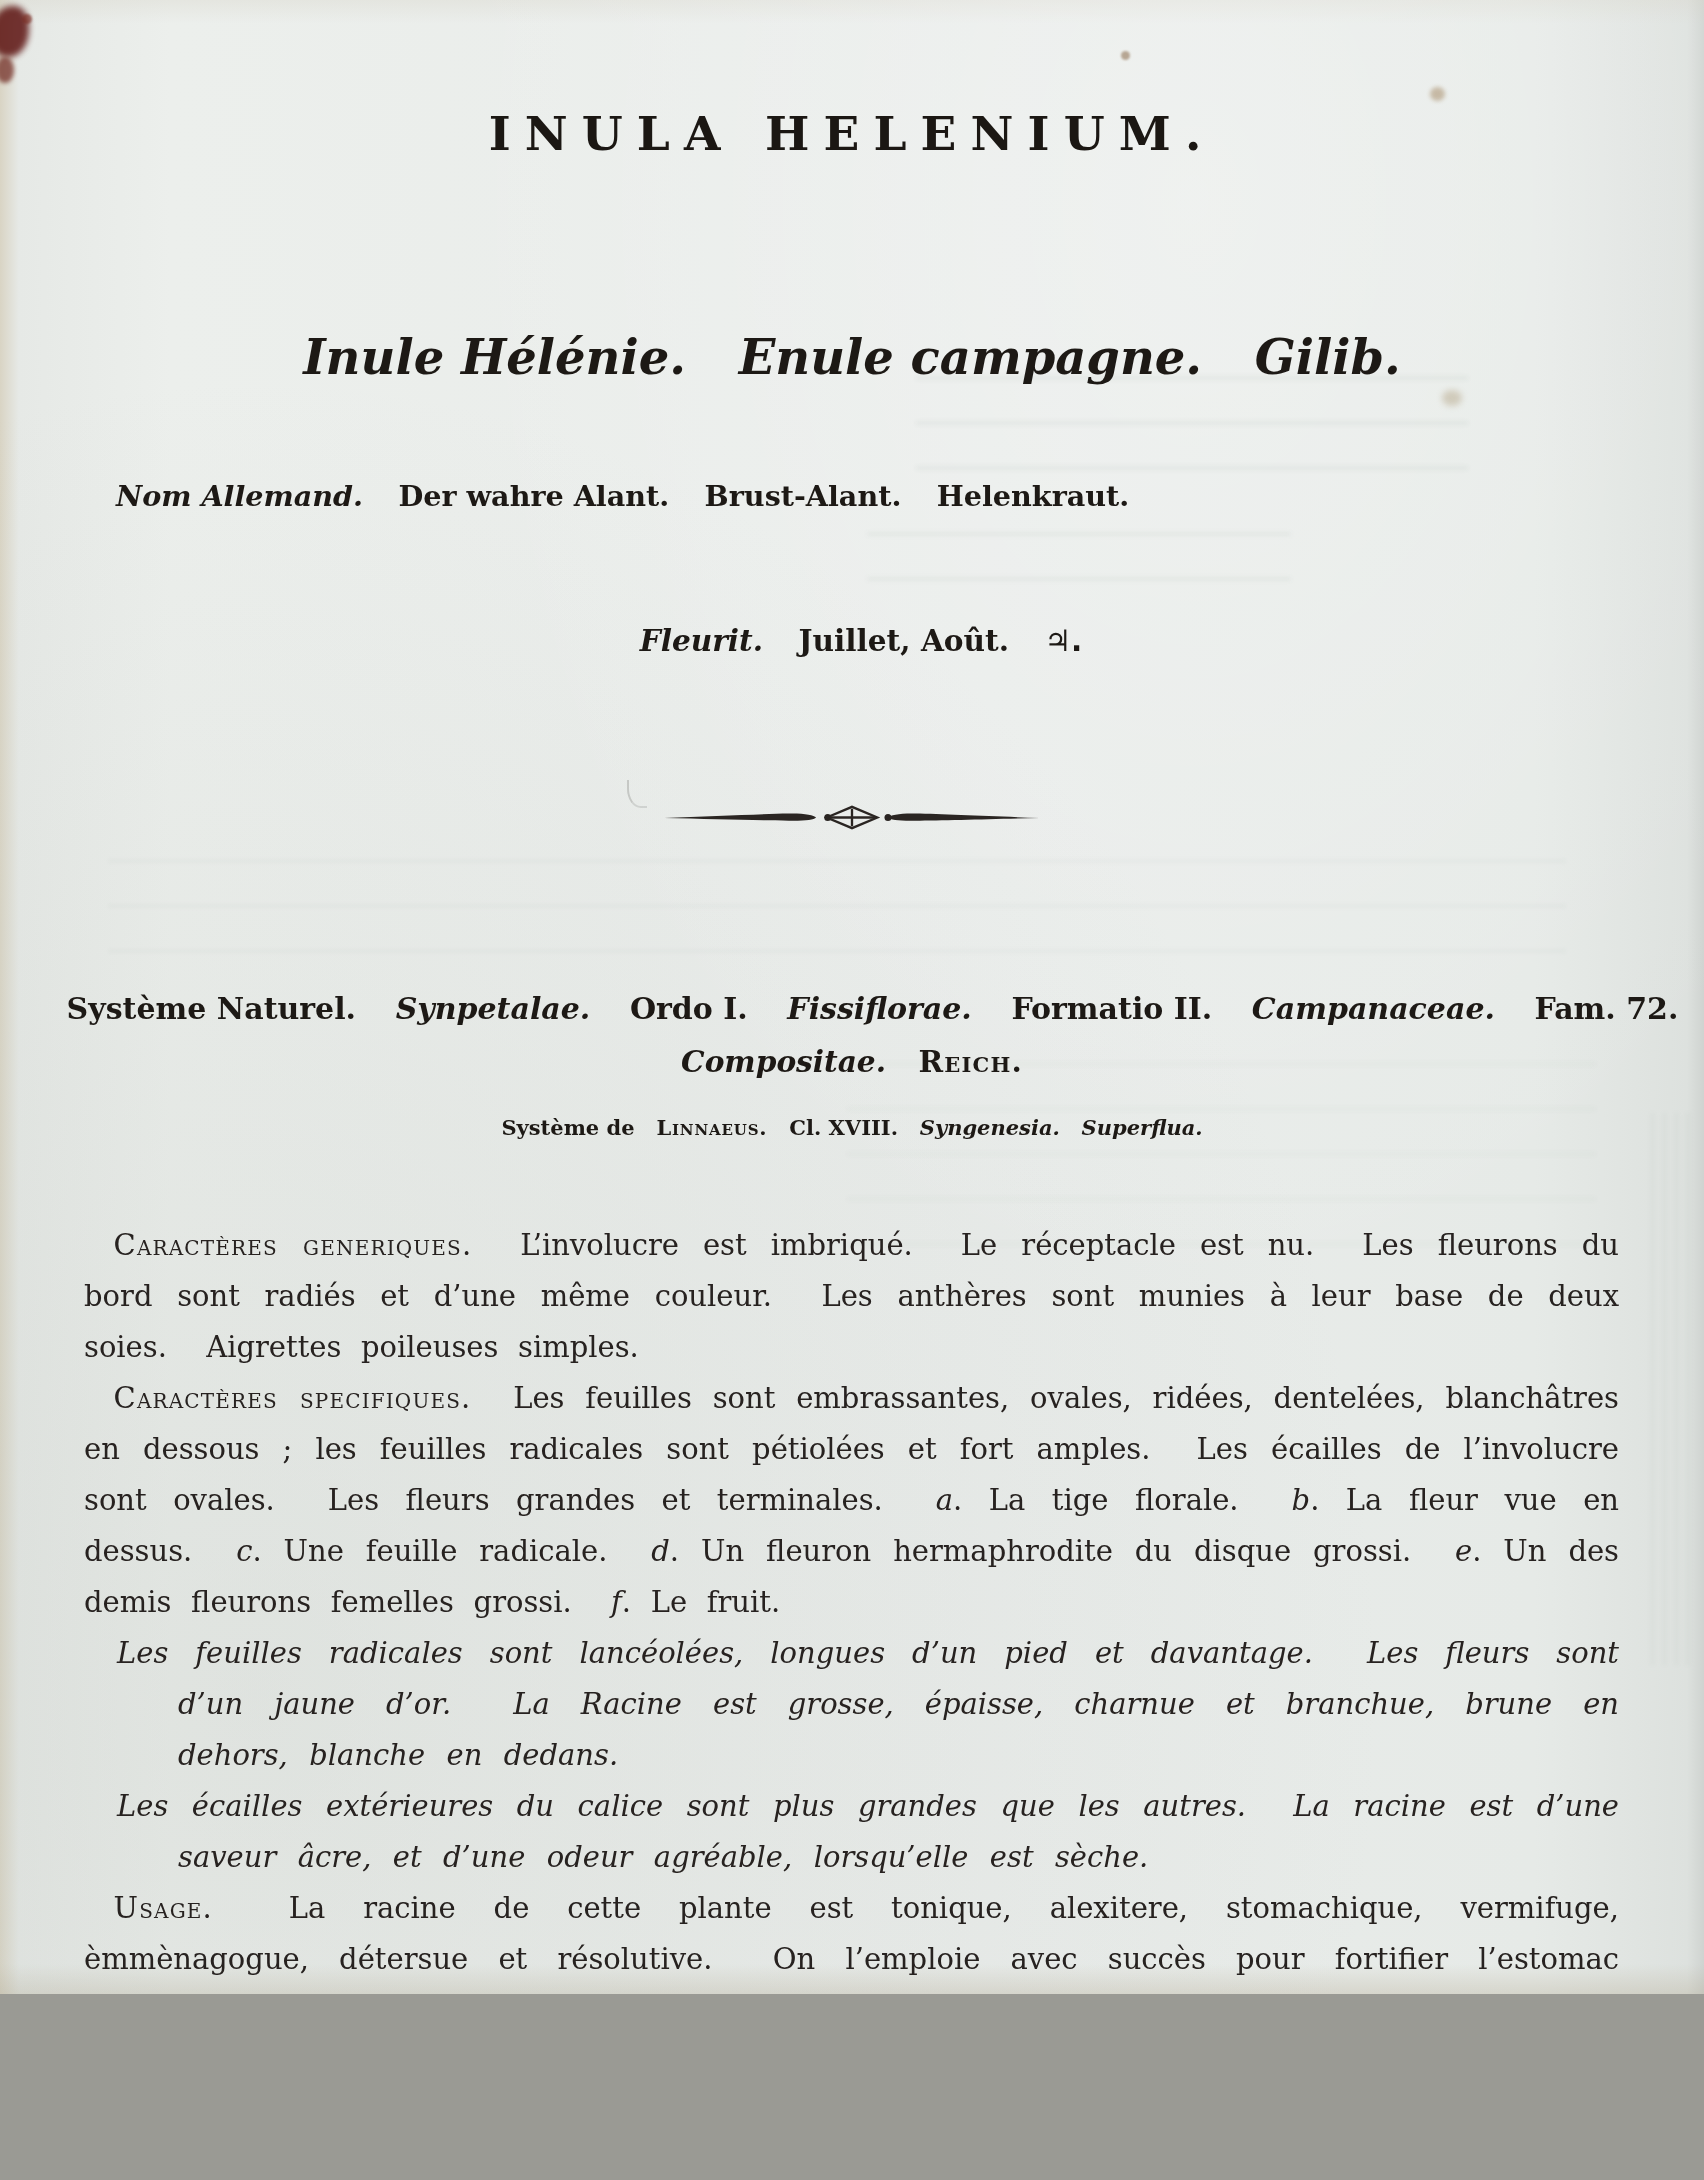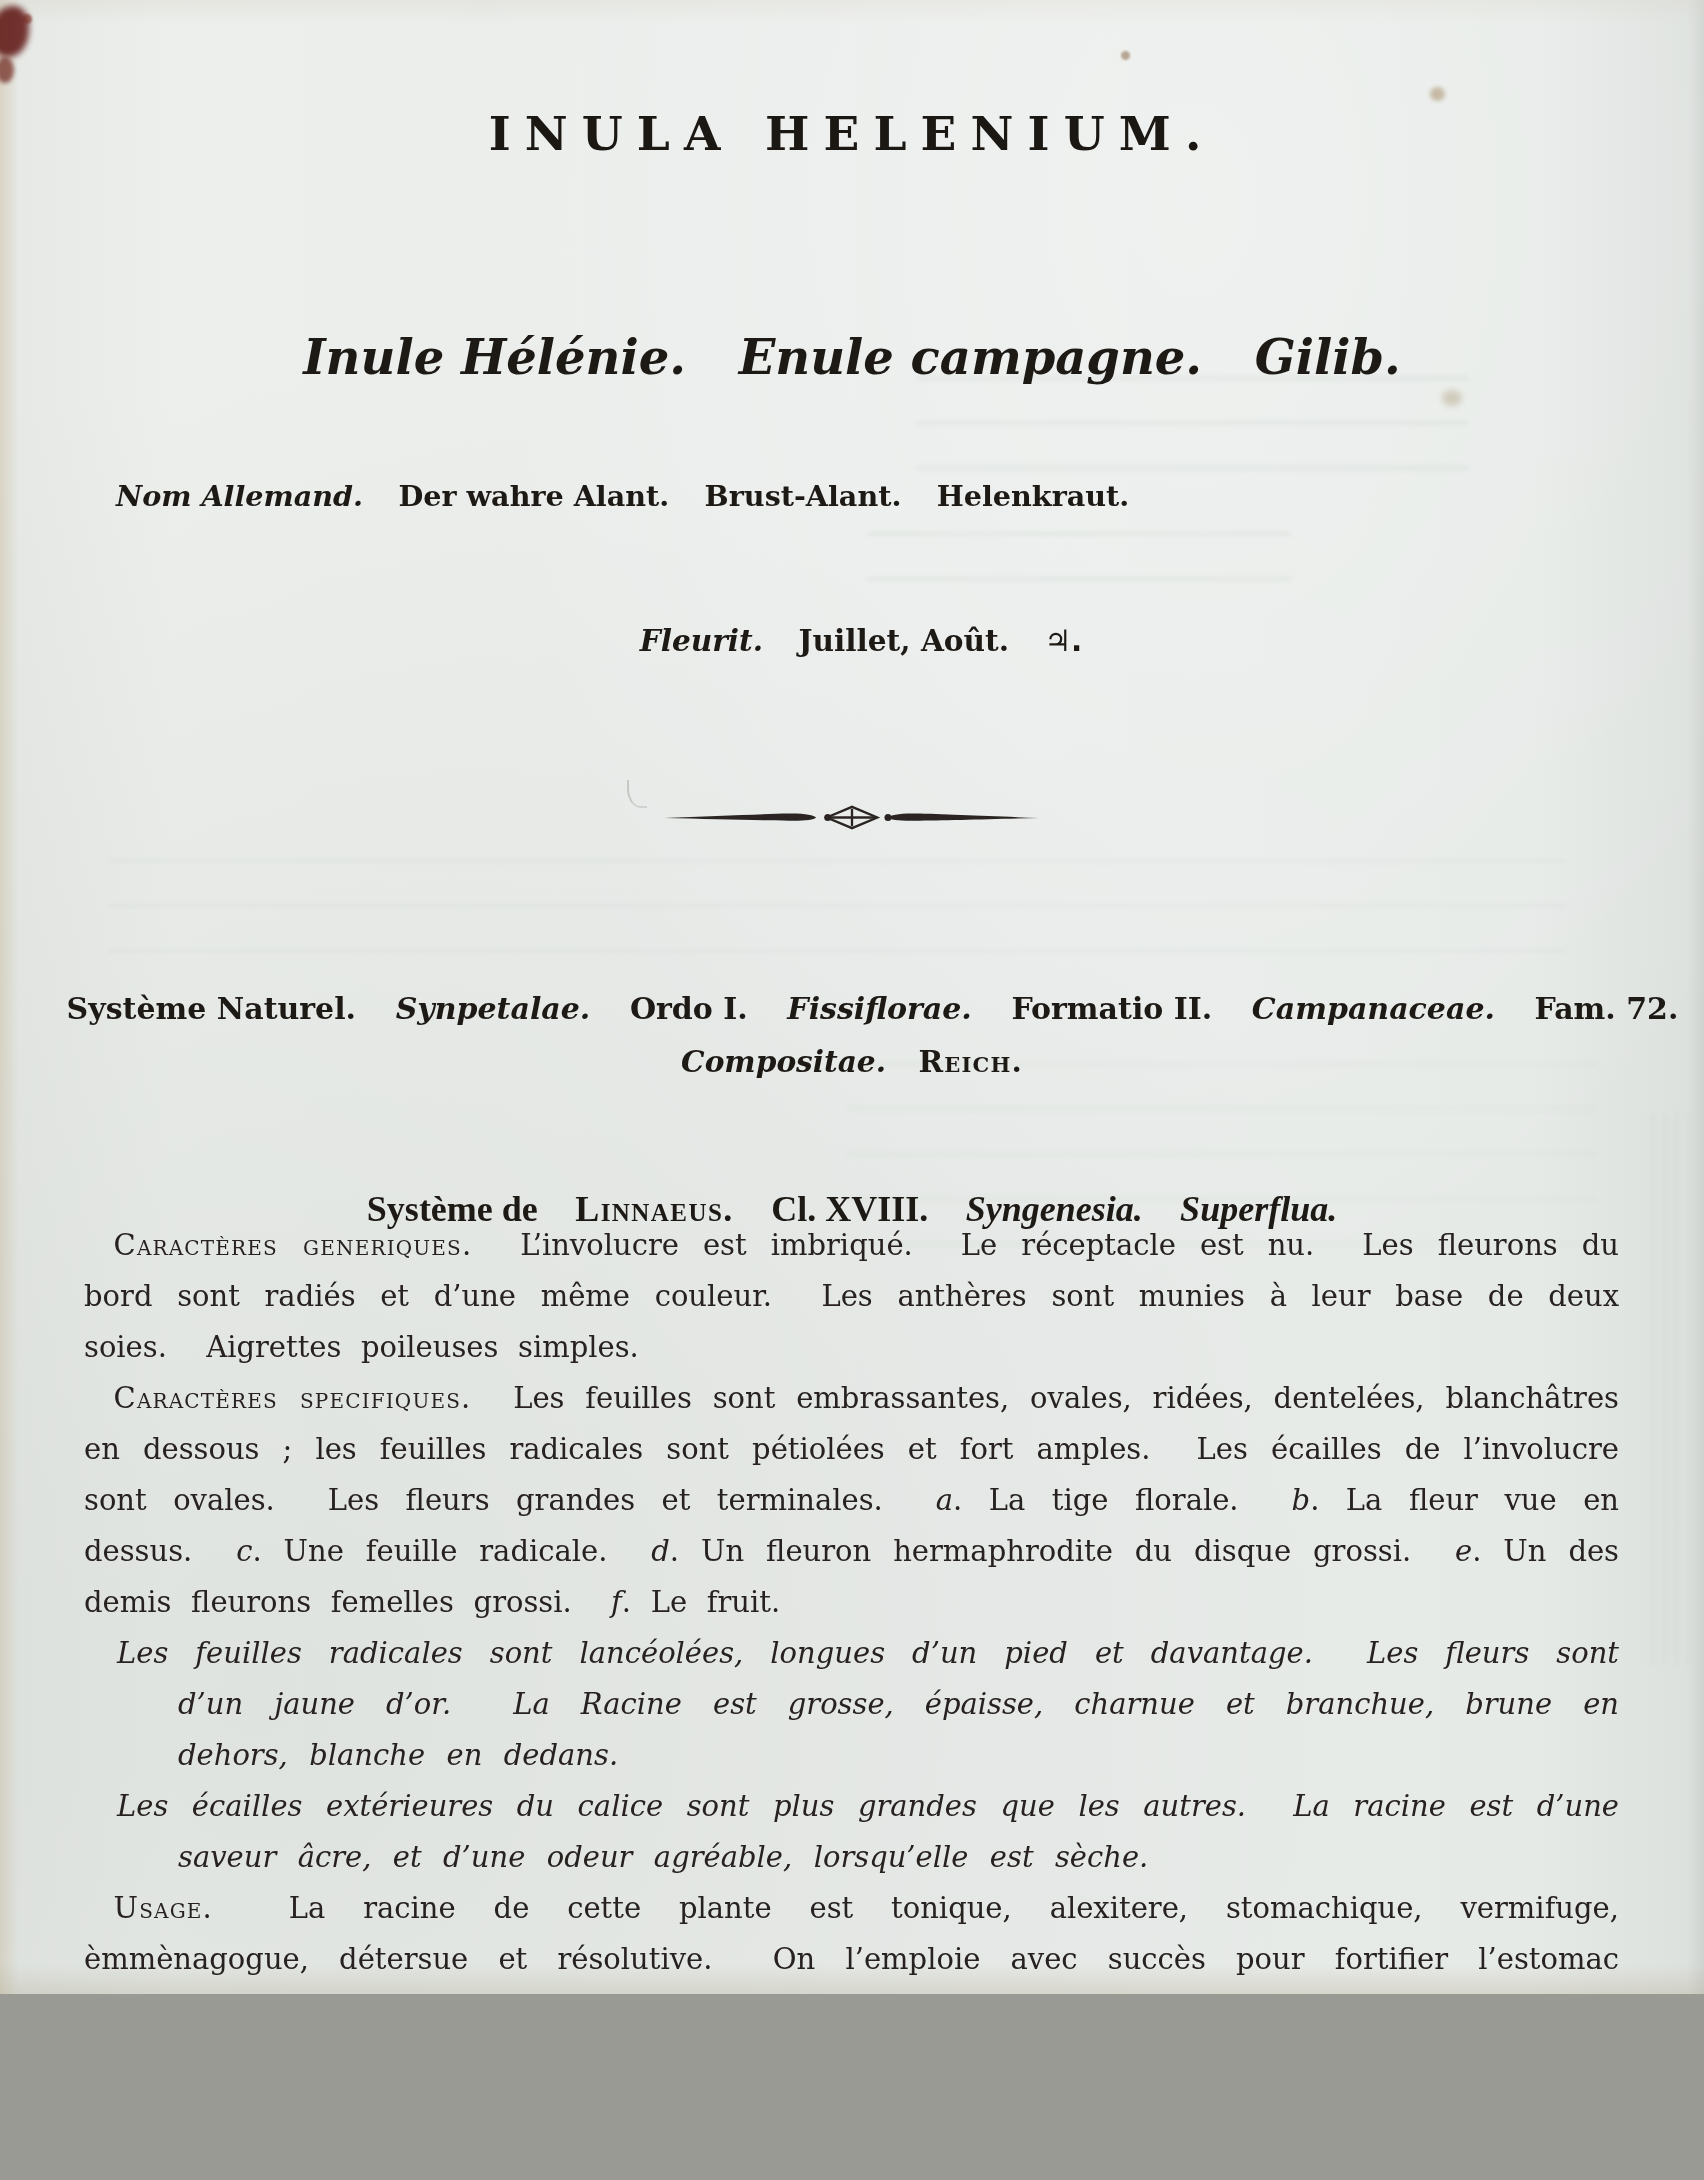--- a/index.html
+++ b/index.html
@@ -46,21 +46,21 @@
   .german{top:479px;left:116px;right:auto;font-size:28.6px;text-align:center;}
   .german .run{margin:0 .62em;}
   .german .run:first-child{margin-left:0;}
   .fleurit{top:623px;font-size:29.6px;padding-left:18px;}
   .fleurit .run{margin:0 .60em;}
   .divider-wrap{top:800px;height:39px;}
   .nat1{top:991px;font-size:30px;padding-left:41px;}
   .nat1 .run{margin:0 .66em;}
   .nat2{top:1044px;font-size:29.6px;}
   .nat2 .run{margin:0 .55em;}
-  .linn{top:1188px;font-size:36px;font-family:Liberation Serif, serif;}
+  .linn{top:1115px;font-size:21px;}
   .linn .run{margin:0 .52em;}
   .body-text{top:1220px;left:84px;right:85px;font-size:29px;line-height:51px;text-align:justify;word-spacing:.36em;color:#272220;}
   .body-text p{margin:0;text-indent:29.6px;}
   .body-text p.ital{font-style:italic;padding-left:94px;text-indent:-61px;word-spacing:.42em;}
   
   .run{white-space:pre-wrap;}
   .b{font-weight:bold;}
   .i{font-style:italic;}
   .bi{font-weight:bold;font-style:italic;}
   .sc{font-variant:small-caps;font-variant-caps:small-caps;letter-spacing:.04em;}

